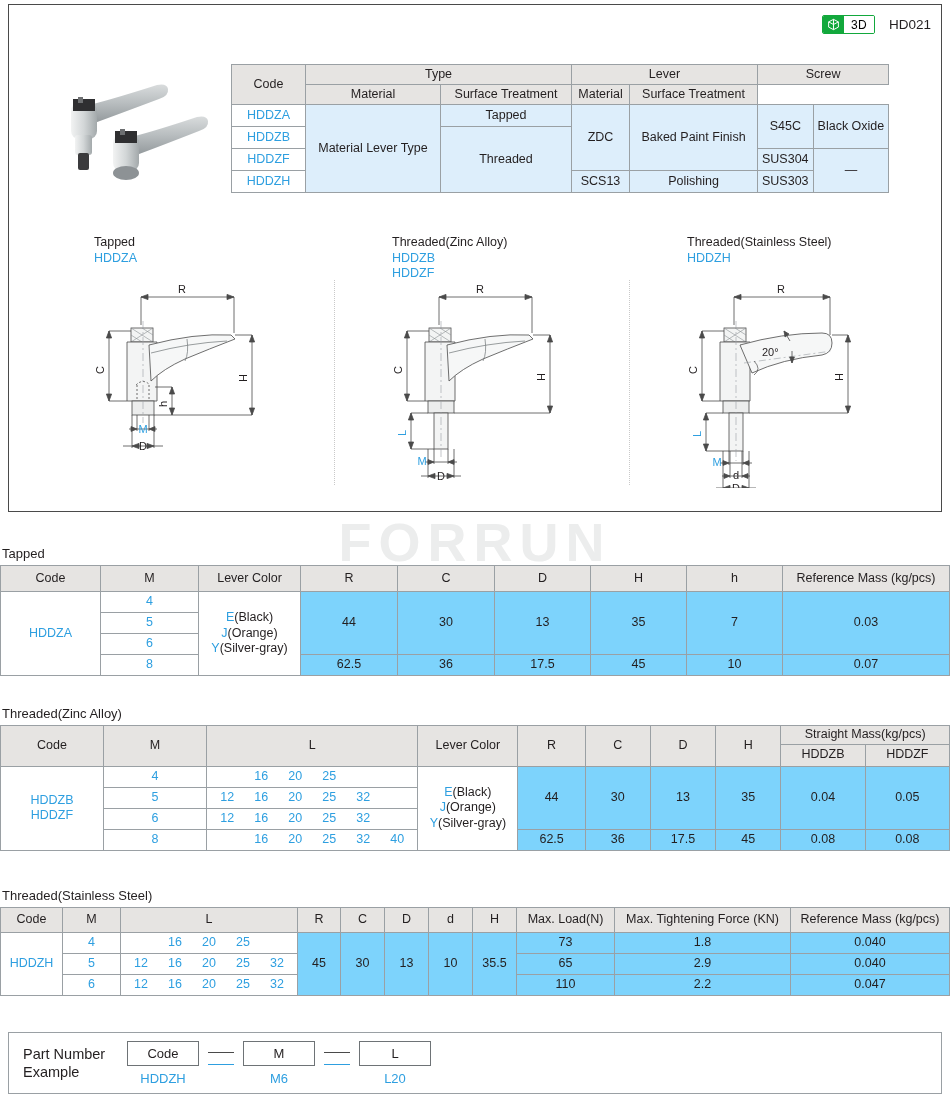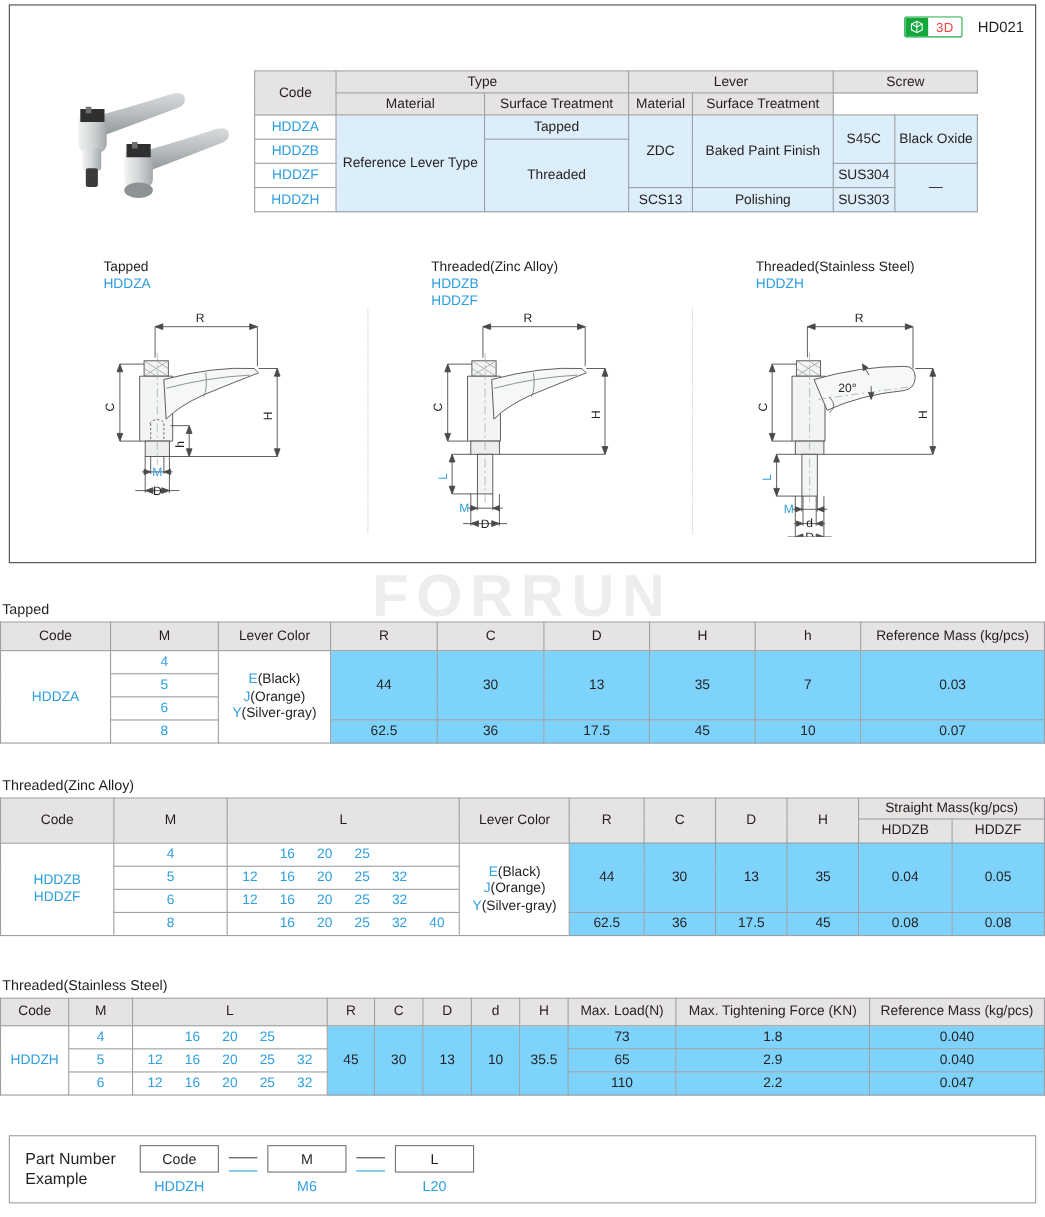--- a/index.html
+++ b/index.html
@@ -27,21 +27,21 @@
   }
   .badge3d {
     display:flex; align-items:stretch; height:19px;
     border:1px solid #12a83c; border-radius:2px; overflow:hidden;
   }
   .badge3d .cube {
     width:21px; background:#12a83c; display:flex;
     align-items:center; justify-content:center;
   }
   .badge3d .lbl {
-    padding:0 7px; color:#ef4444; font-size:12px;
+    padding:0 7px; color:#000000; font-size:12px;
     display:flex; align-items:center; background:#fff; letter-spacing:.3px;
   }
   #page-code { font-size:13.5px; color:#231f20; }
 
   
   #photo { position:absolute; left:28px; top:72px; width:190px; height:115px; }
 
   
   #spec-table {
     position:absolute; left:222px; top:59px;
@@ -172,21 +172,21 @@
       <tr>
         <th style="width:60px">Material</th>
         <th style="width:131px">Surface Treatment</th>
         <th style="width:58px">Material</th>
         <th style="width:128px">Surface Treatment</th>
       </tr>
     </thead>
     <tbody>
       <tr>
         <td class="codecell blue" style="height:22px">HDDZA</td>
-        <td rowspan="4" style="width:135px">Reference Lever Type</td>
+        <td rowspan="4" style="width:135px">Material Lever Type</td>
         <td style="width:70px">Tapped</td>
         <td rowspan="3">ZDC</td>
         <td rowspan="3">Baked Paint Finish</td>
         <td rowspan="2">S45C</td>
         <td rowspan="2">Black Oxide</td>
       </tr>
       <tr>
         <td class="codecell blue" style="height:22px">HDDZB</td>
         <td rowspan="3">Threaded</td>
       </tr>

